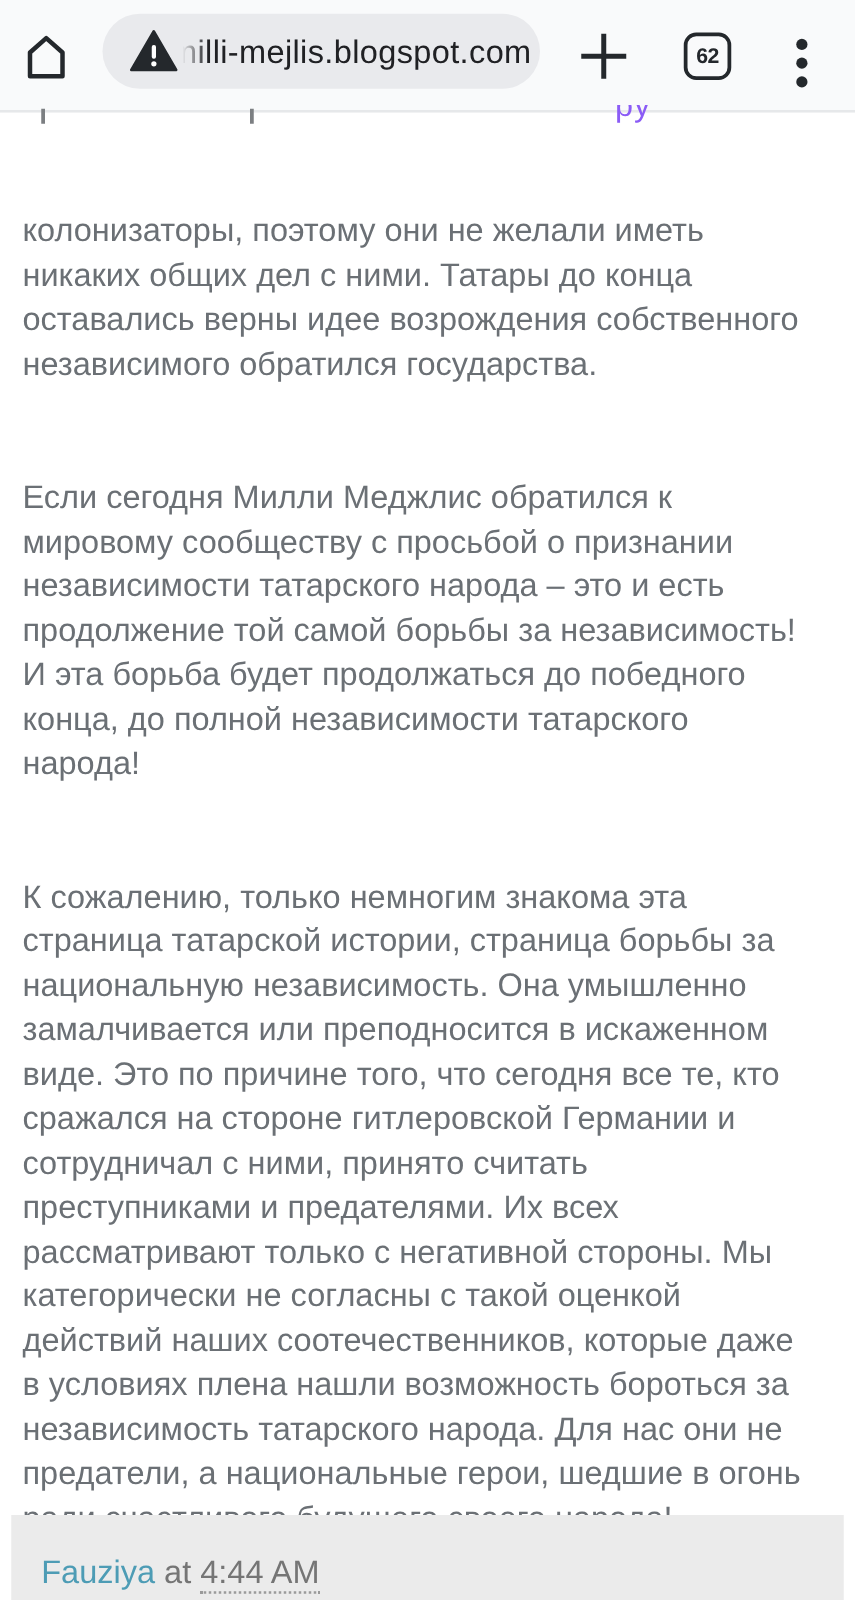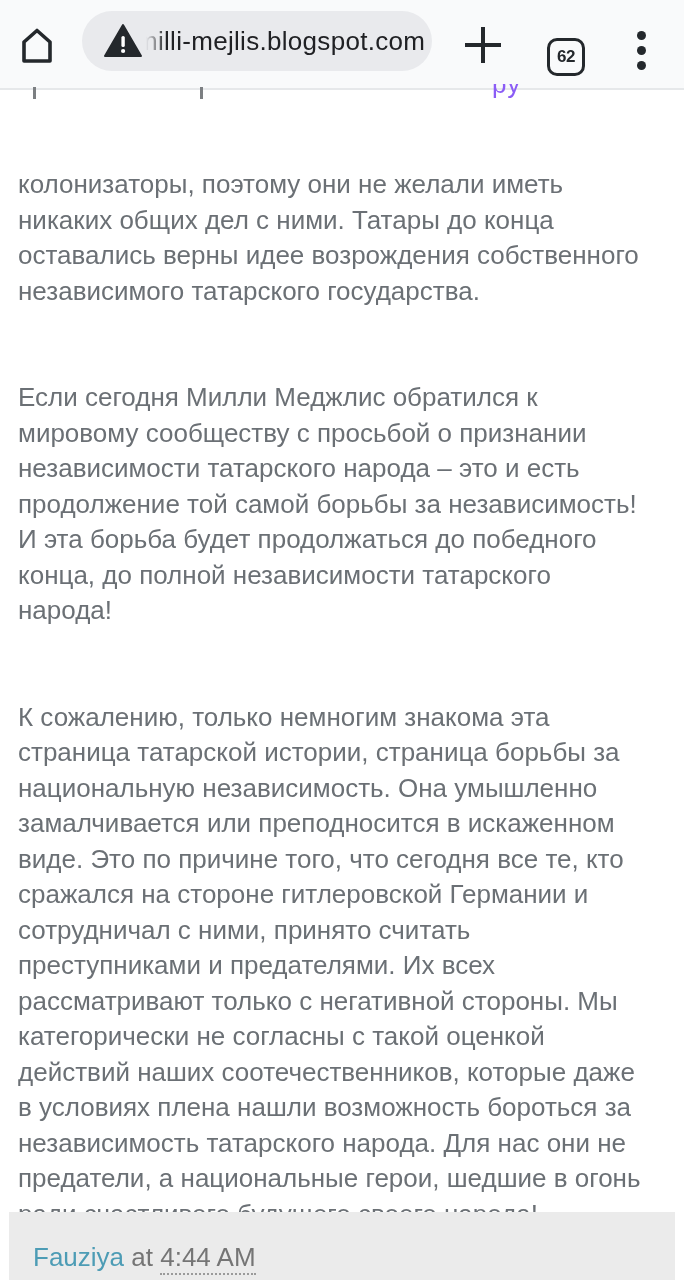--- a/index.html
+++ b/index.html
@@ -25,21 +25,21 @@
   .url-text{
     font-size:26px;color:#202124;letter-spacing:0.3px;white-space:nowrap;
     margin-left:-7px;
     -webkit-mask-image:linear-gradient(to right,rgba(0,0,0,0) 0px,rgba(0,0,0,0) 10px,#000 30px);
             mask-image:linear-gradient(to right,rgba(0,0,0,0) 0px,rgba(0,0,0,0) 10px,#000 30px);
   }
   .newtab-btn{position:absolute;left:461px;top:23px;width:44px;height:44px;}
   .tab-btn{
     position:absolute;left:547px;top:26px;width:38px;height:38px;
     border:3px solid #24282c;border-radius:10px;box-sizing:border-box;
-    display:flex;align-items:center;justify-content:center;margin-top:12px;
+    display:flex;align-items:center;justify-content:center;
   }
   .tab-count{font-size:17px;font-weight:700;color:#24282c;letter-spacing:-0.5px;}
   .menu-btn{
     position:absolute;left:634px;top:31px;width:14px;height:46px;
     display:flex;flex-direction:column;align-items:center;gap:6px;
   }
   .menu-btn .dot{width:9px;height:9px;border-radius:50%;background:#24282c;}
   
   .frag-bar{position:absolute;width:3px;height:12px;background:#7c7f82;}
   .frag-word-clip{position:absolute;left:492px;top:84px;width:46px;height:17px;overflow:hidden;}
@@ -106,21 +106,21 @@
   <span class="frag-bar" style="left:33px;top:87px;"></span>
   <span class="frag-bar" style="left:200px;top:87px;"></span>
   <span class="frag-word-clip">
     <span>ру</span>
   </span>
 
   <article class="article">
     <p>колонизаторы, поэтому они не желали иметь
 никаких общих дел с ними. Татары до конца
 оставались верны идее возрождения собственного
-независимого татарского государства.</p>
+независимого обратился государства.</p>
     <p>Если сегодня Милли Меджлис обратился к
 мировому сообществу с просьбой о признании
 независимости татарского народа – это и есть
 продолжение той самой борьбы за независимость!
 И эта борьба будет продолжаться до победного
 конца, до полной независимости татарского
 народа!</p>
     <p>К сожалению, только немногим знакома эта
 страница татарской истории, страница борьбы за
 национальную независимость. Она умышленно

